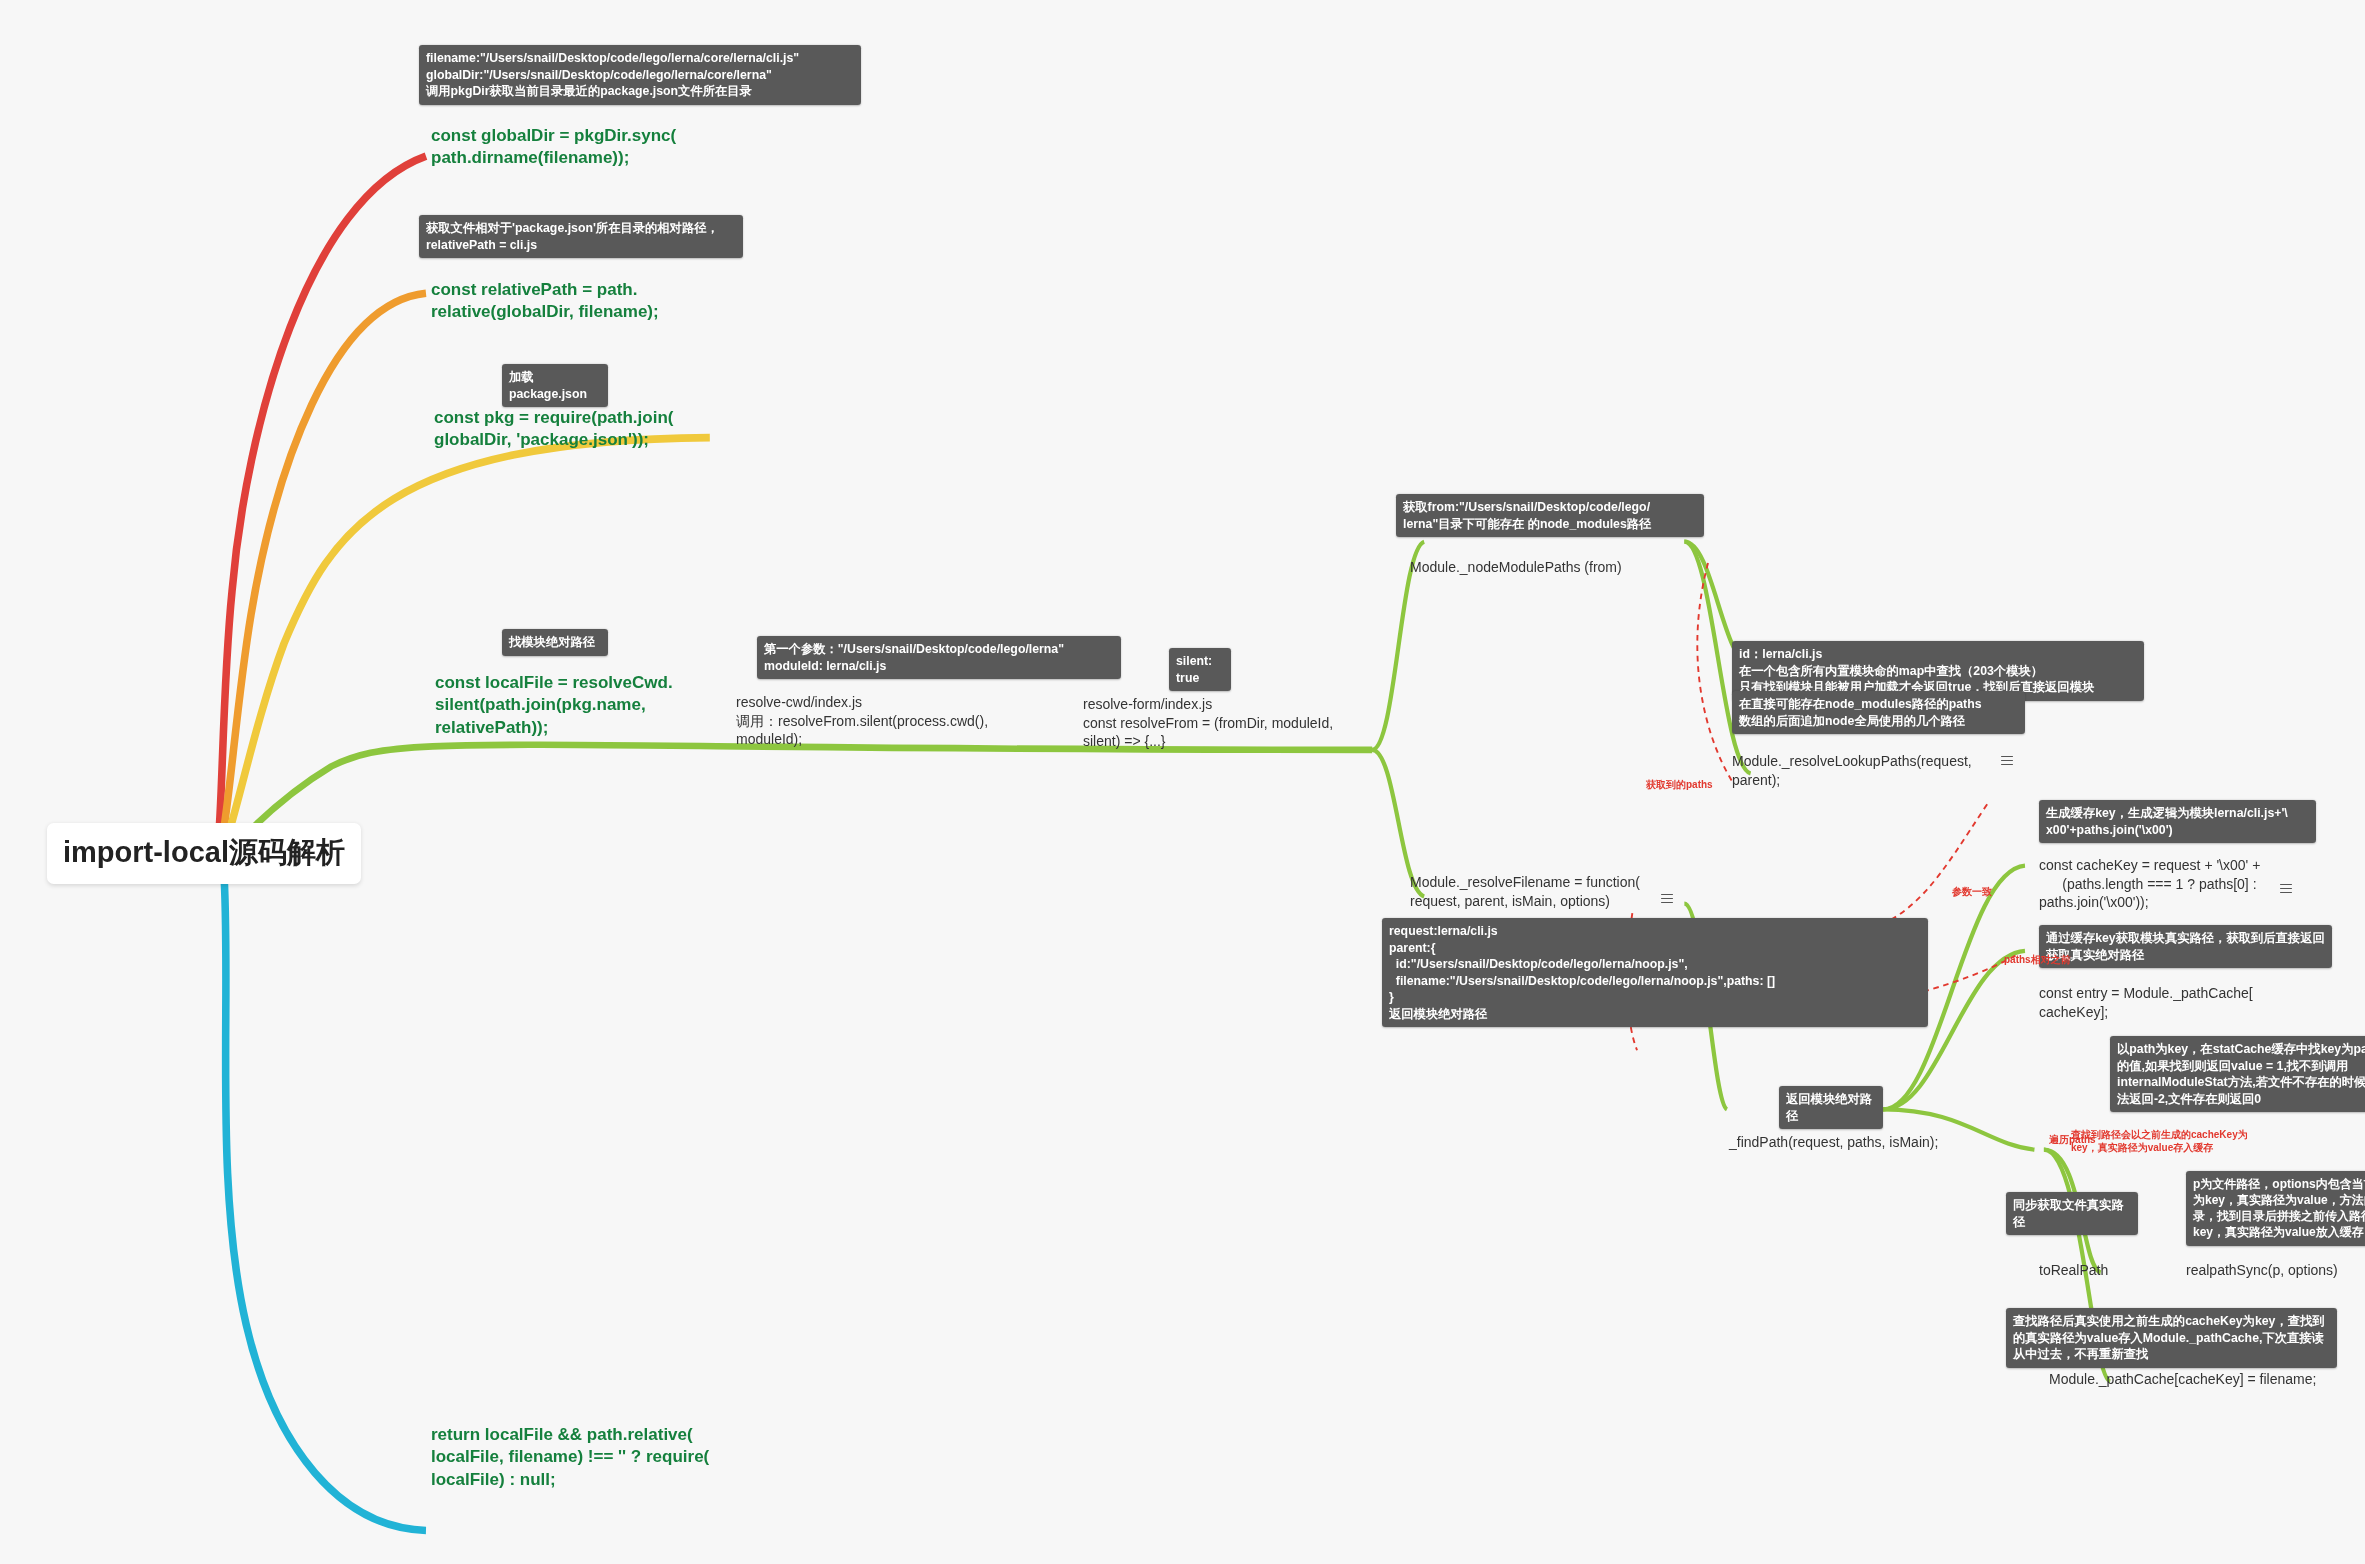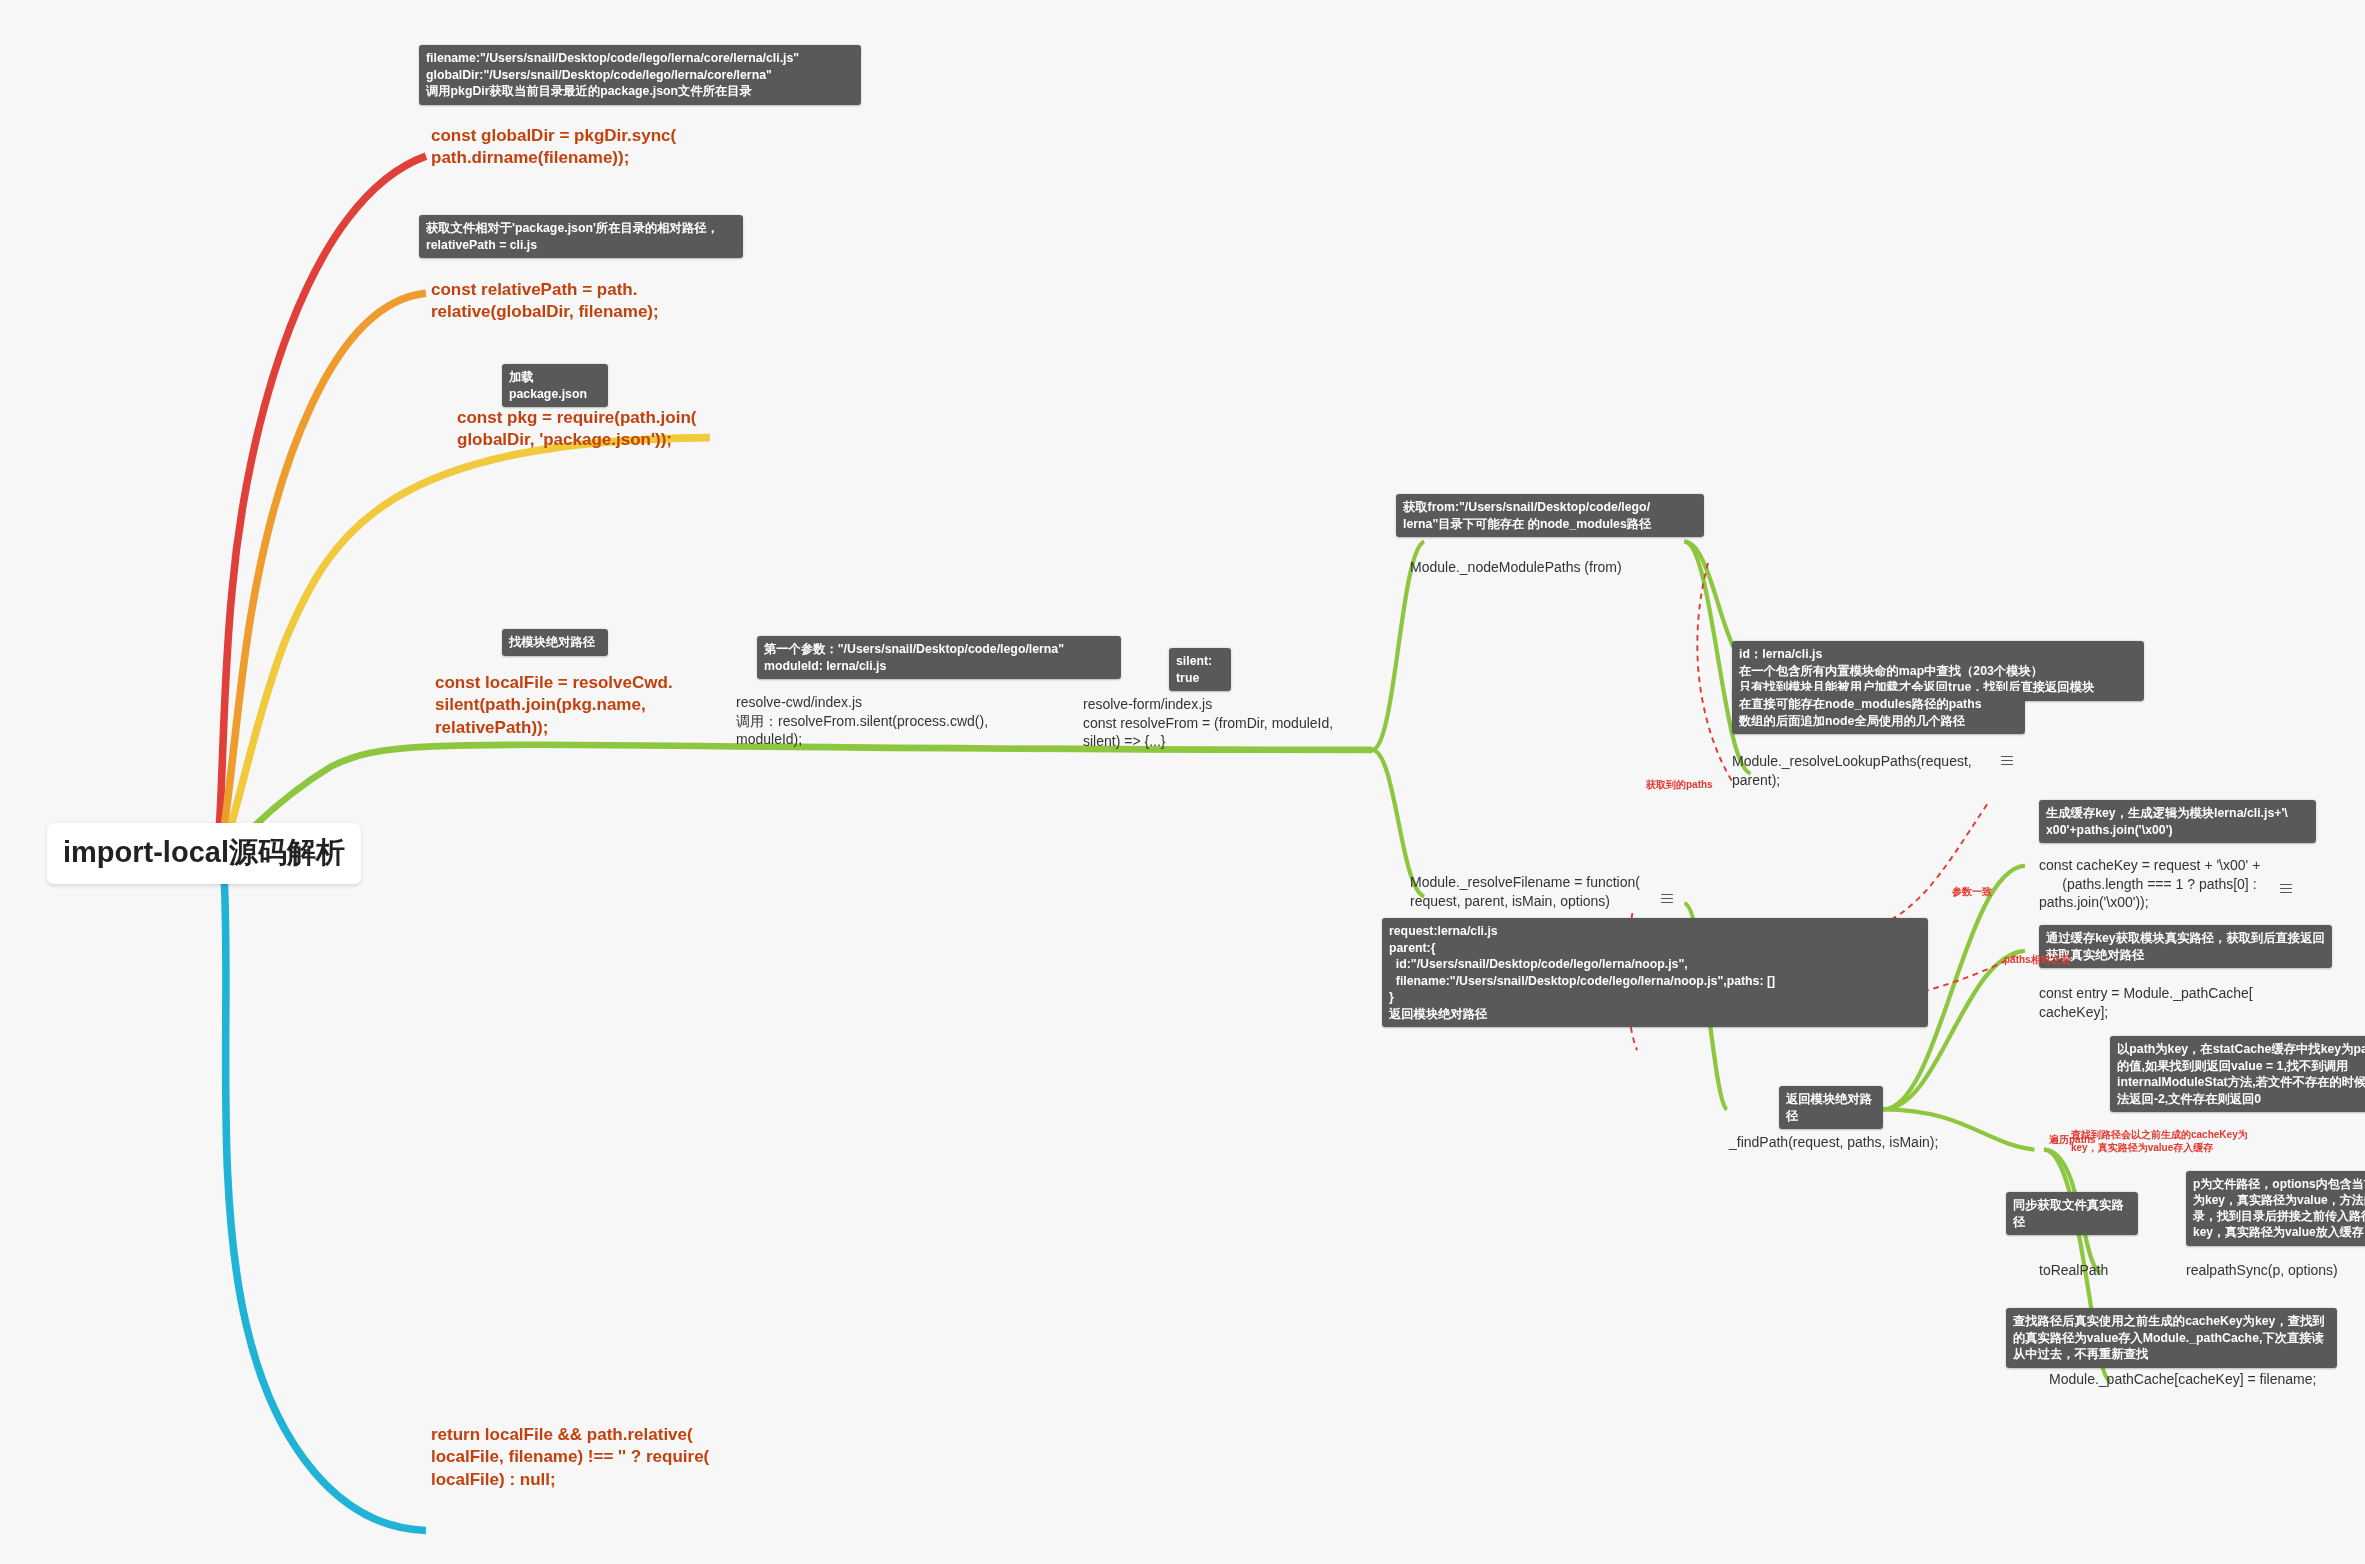--- a/index.html
+++ b/index.html
@@ -8,21 +8,21 @@
   svg.edges{position:absolute;left:0;top:0;width:2749px;height:1564px;}
   .node{position:absolute;box-sizing:border-box;}
   
   .root{
     background:#ffffff;border-radius:6.6px;padding:10.4px 16px;
     font-size:29px;font-weight:bold;color:#222;white-space:nowrap;
     box-shadow:0 1.9px 4.7px rgba(0,0,0,0.12);
   }
   
   .code{
-    color:#c2410c;font-weight:bold;font-size:17px;line-height:1.32;
+    color:#15803d;font-weight:bold;font-size:17px;line-height:1.32;
     white-space:pre-wrap;
   }
   .plain{
     color:#333;font-size:14px;line-height:1.33;white-space:pre-wrap;font-weight:normal;
   }
   
   .note{
     background:#595959;color:#ffffff;border-radius:3.3px;
     padding:5.2px 7px;font-size:12.3px;line-height:1.34;white-space:pre-wrap;font-weight:bold;
     box-shadow:0 0.9px 1.9px rgba(0,0,0,.25);
@@ -69,21 +69,21 @@
 globalDir:"/Users/snail/Desktop/code/lego/lerna/core/lerna"
 调用pkgDir获取当前目录最近的package.json文件所在目录</div>
   <div class="node code" style="left:431px; top:125px; width:303px;">const globalDir = pkgDir.sync(
 path.dirname(filename));</div>
 
   <div class="node note" style="left:419px; top:215px; width:324px;">获取文件相对于'package.json'所在目录的相对路径，relativePath = cli.js</div>
   <div class="node code" style="left:431px; top:279px; width:293px;">const relativePath = path.
 relative(globalDir, filename);</div>
 
   <div class="node note" style="left:502px; top:364px; width:106px;">加载package.json</div>
-  <div class="node code" style="left:457px; top:407px; width:303px;">const pkg = require(path.join(
+  <div class="node code" style="left:434px; top:407px; width:303px;">const pkg = require(path.join(
 globalDir, 'package.json'));</div>
 
   <div class="node note" style="left:502px; top:629px; width:106px;">找模块绝对路径</div>
   <div class="node code" style="left:431px; top:1424px; width:331px;">return localFile &amp;&amp; path.relative(
 localFile, filename) !== '' ? require(
 localFile) : null;</div>
 
   <div class="node code" style="left:435px; top:672px; width:303px;">const localFile = resolveCwd.
 silent(path.join(pkg.name,
 relativePath));</div>

